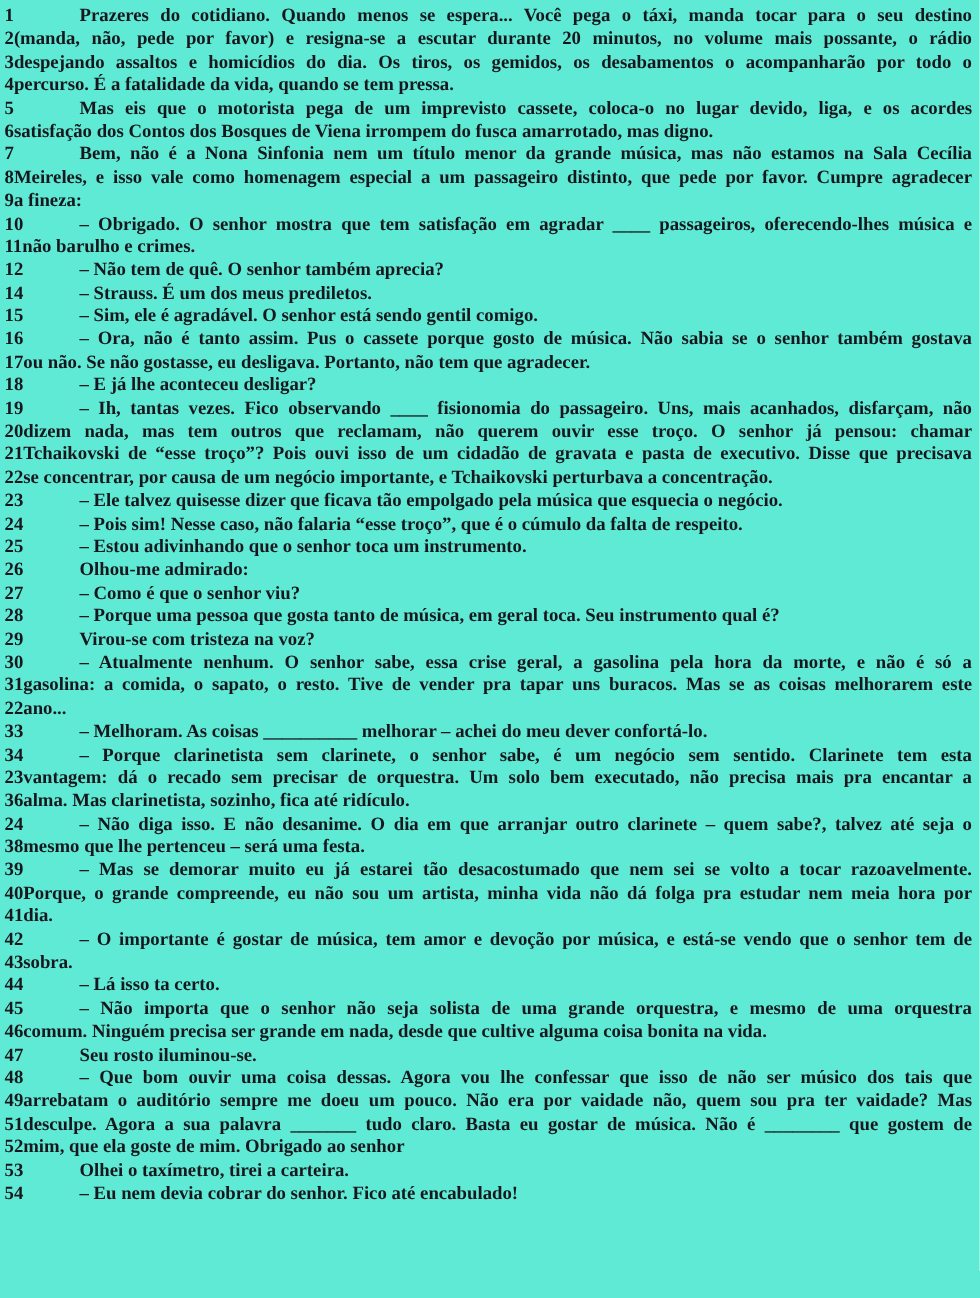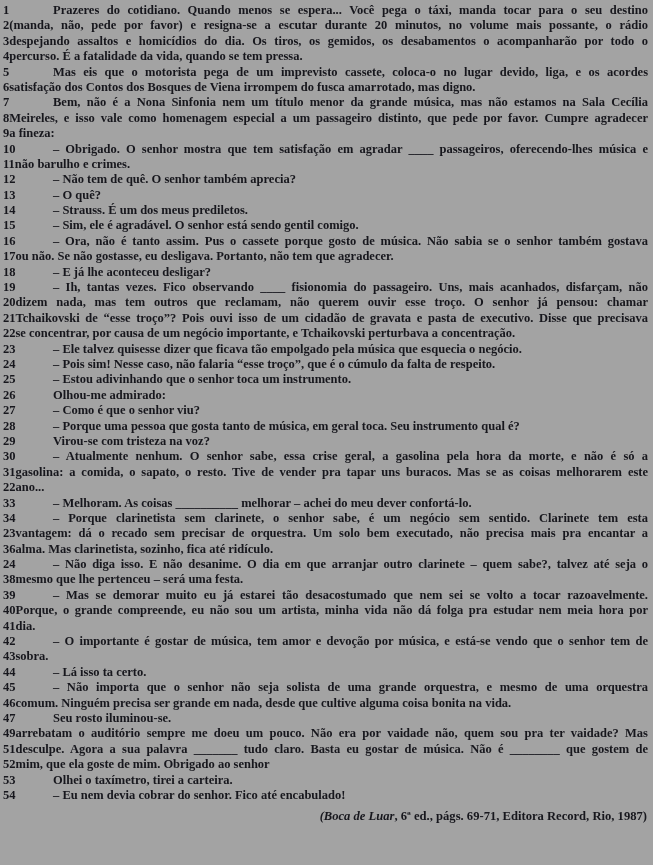--- a/index.html
+++ b/index.html
@@ -8,21 +8,21 @@
     background: #ffffff;
     width: 653px;
     height: 865px;
     overflow: hidden;
   }
   .page {
     box-sizing: border-box;
     width: 653px;
     height: 865px;
     padding: 3px 5px 0 3px;
-    background: #a3a3a3;
+    background: #5eead4;
     font-family: "Liberation Serif", "DejaVu Serif", serif;
     font-weight: bold;
     color: #17171d;
   }
   .text-body { width: 100%; }
   .line {
     font-size: 12.5px;
     line-height: 15.4px;
     height: 15.4px;
     white-space: nowrap;
@@ -58,21 +58,20 @@
       <div class="line cont justify"><span class="num">3</span><span class="txt">despejando assaltos e homicídios do dia. Os tiros, os gemidos, os desabamentos o acompanharão por todo o</span></div>
       <div class="line cont"><span class="num">4</span><span class="txt">percurso. É a fatalidade da vida, quando se tem pressa.</span></div>
       <div class="line indent justify"><span class="num">5</span><span class="txt">Mas eis que o motorista pega de um imprevisto cassete, coloca-o no lugar devido, liga, e os acordes</span></div>
       <div class="line cont"><span class="num">6</span><span class="txt">satisfação dos Contos dos Bosques de Viena irrompem do fusca amarrotado, mas digno.</span></div>
       <div class="line indent justify"><span class="num">7</span><span class="txt">Bem, não é a Nona Sinfonia nem um título menor da grande música, mas não estamos na Sala Cecília</span></div>
       <div class="line cont justify"><span class="num">8</span><span class="txt">Meireles, e isso vale como homenagem especial a um passageiro distinto, que pede por favor. Cumpre agradecer</span></div>
       <div class="line cont"><span class="num">9</span><span class="txt">a fineza:</span></div>
       <div class="line indent justify"><span class="num">10</span><span class="txt">– Obrigado. O senhor mostra que tem satisfação em agradar ____ passageiros, oferecendo-lhes música e</span></div>
       <div class="line cont"><span class="num">11</span><span class="txt">não barulho e crimes.</span></div>
       <div class="line indent"><span class="num">12</span><span class="txt">– Não tem de quê. O senhor também aprecia?</span></div>
-      <div class="line indent"><span class="num">13</span><span class="txt">– O quê?</span></div>
       <div class="line indent"><span class="num">14</span><span class="txt">– Strauss. É um dos meus prediletos.</span></div>
       <div class="line indent"><span class="num">15</span><span class="txt">– Sim, ele é agradável. O senhor está sendo gentil comigo.</span></div>
       <div class="line indent justify"><span class="num">16</span><span class="txt">– Ora, não é tanto assim. Pus o cassete porque gosto de música. Não sabia se o senhor também gostava</span></div>
       <div class="line cont"><span class="num">17</span><span class="txt">ou não. Se não gostasse, eu desligava. Portanto, não tem que agradecer.</span></div>
       <div class="line indent"><span class="num">18</span><span class="txt">– E já lhe aconteceu desligar?</span></div>
       <div class="line indent justify"><span class="num">19</span><span class="txt">– Ih, tantas vezes. Fico observando ____ fisionomia do passageiro. Uns, mais acanhados, disfarçam, não</span></div>
       <div class="line cont justify"><span class="num">20</span><span class="txt">dizem nada, mas tem outros que reclamam, não querem ouvir esse troço. O senhor já pensou: chamar</span></div>
       <div class="line cont justify"><span class="num">21</span><span class="txt">Tchaikovski de “esse troço”? Pois ouvi isso de um cidadão de gravata e pasta de executivo. Disse que precisava</span></div>
       <div class="line cont"><span class="num">22</span><span class="txt">se concentrar, por causa de um negócio importante, e Tchaikovski perturbava a concentração.</span></div>
       <div class="line indent"><span class="num">23</span><span class="txt">– Ele talvez quisesse dizer que ficava tão empolgado pela música que esquecia o negócio.</span></div>
@@ -93,20 +92,20 @@
       <div class="line cont"><span class="num">38</span><span class="txt">mesmo que lhe pertenceu – será uma festa.</span></div>
       <div class="line indent justify"><span class="num">39</span><span class="txt">– Mas se demorar muito eu já estarei tão desacostumado que nem sei se volto a tocar razoavelmente.</span></div>
       <div class="line cont justify"><span class="num">40</span><span class="txt">Porque, o grande compreende, eu não sou um artista, minha vida não dá folga pra estudar nem meia hora por</span></div>
       <div class="line cont"><span class="num">41</span><span class="txt">dia.</span></div>
       <div class="line indent justify"><span class="num">42</span><span class="txt">– O importante é gostar de música, tem amor e devoção por música, e está-se vendo que o senhor tem de</span></div>
       <div class="line cont"><span class="num">43</span><span class="txt">sobra.</span></div>
       <div class="line indent"><span class="num">44</span><span class="txt">– Lá isso ta certo.</span></div>
       <div class="line indent justify"><span class="num">45</span><span class="txt">– Não importa que o senhor não seja solista de uma grande orquestra, e mesmo de uma orquestra</span></div>
       <div class="line cont"><span class="num">46</span><span class="txt">comum. Ninguém precisa ser grande em nada, desde que cultive alguma coisa bonita na vida.</span></div>
       <div class="line indent"><span class="num">47</span><span class="txt">Seu rosto iluminou-se.</span></div>
+      <div class="line indent justify"><span class="num">48</span><span class="txt">– Que bom ouvir uma coisa dessas. Agora vou lhe confessar que isso de não ser músico dos tais que</span></div>
       <div class="line cont justify"><span class="num">49</span><span class="txt">arrebatam o auditório sempre me doeu um pouco. Não era por vaidade não, quem sou pra ter vaidade? Mas</span></div>
       <div class="line cont justify"><span class="num">51</span><span class="txt">desculpe. Agora a sua palavra _______ tudo claro. Basta eu gostar de música. Não é ________ que gostem de</span></div>
       <div class="line cont"><span class="num">52</span><span class="txt">mim, que ela goste de mim. Obrigado ao senhor</span></div>
       <div class="line indent"><span class="num">53</span><span class="txt">Olhei o taxímetro, tirei a carteira.</span></div>
       <div class="line indent"><span class="num">54</span><span class="txt">– Eu nem devia cobrar do senhor. Fico até encabulado!</span></div>
     </div>
-  <div class="citation"><span class="it">(</span><span class="it">Boca de Luar</span><span>, 6ª ed., págs. 69-71, Editora Record, Rio, 1987)</span></div>
 </div>
 
 </body></html>

